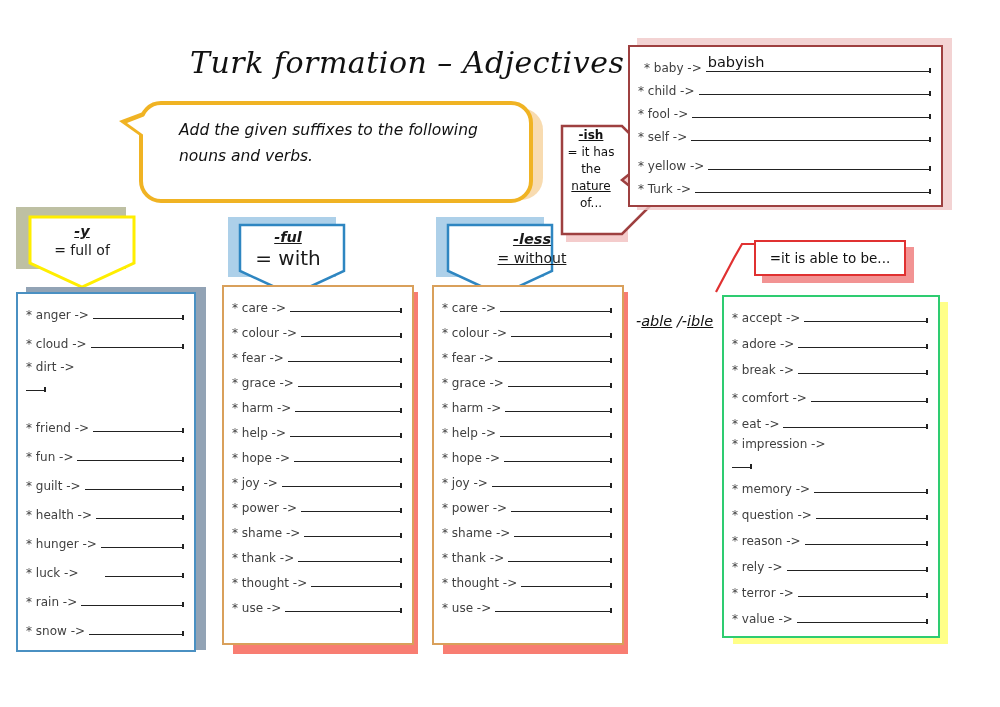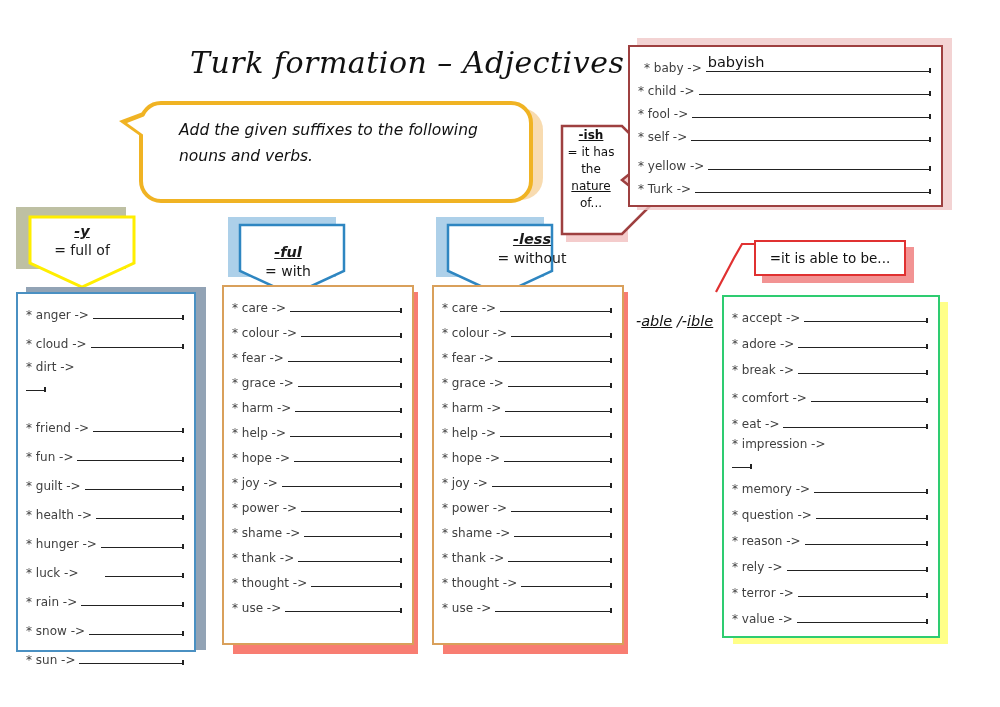--- a/index.html
+++ b/index.html
@@ -361,34 +361,30 @@
           <span class="answer"></span>
         </div>
         <div class="row" style="margin-bottom: 9px; justify-content: flex-end;">
           <span class="word">* rain -&gt;</span>
           <span class="answer"></span>
         </div>
         <div class="row" style="margin-bottom: 9px;">
           <span class="word">* snow -&gt;</span>
           <span class="answer"></span>
         </div>
-        <div class="row" style="margin-bottom: 9px;">
-          <span class="word">* sun -&gt;</span>
-          <span class="answer"></span>
-        </div>
       </div>
   </div>
 
   <div class="banner-shadow" style="left:228px; top:217px; width:108px; height:60px; background:#a9cde8; opacity:.95;"></div>
   <svg style="position:absolute; left:238px; top:223px; width:108px; height:74px;" viewBox="0 0 108 74">
     <path d="M2,2 L106,2 L106,48 L54,72 L2,48 Z" fill="#ffffff" stroke="#2e86c1" stroke-width="2.5"></path>
   </svg>
-  <div style="position:absolute; left:238px; top:242px; width:100px; text-align:center;">
+  <div style="position:absolute; left:238px; top:227px; width:100px; text-align:center;">
     <span style="font-size:14.5px; font-weight:700; font-style:italic; text-decoration:underline;">-ful</span><br>
-    <span style="font-size:14px;">= with</span>
+    <span style="font-size:20px;">= with</span>
   </div>
   <div class="box-shadow-layer" style="left:233px; top:292px; width:185px; height:362px; background:#f8766a; opacity:.95;"></div>
   <div class="listbox" style="left:222px; top:285px; width:192px; height:360px; border:2px solid #d9a05b;">
     <div>
         <div class="row" style="margin-bottom: 5px;">
           <span class="word">* care -&gt;</span>
           <span class="answer"></span>
         </div>
         <div class="row" style="margin-bottom: 5px;">
           <span class="word">* colour -&gt;</span>
@@ -440,21 +436,21 @@
         </div>
       </div>
   </div>
 
   <div class="banner-shadow" style="left:436px; top:217px; width:108px; height:60px; background:#a9cde8; opacity:.95;"></div>
   <svg style="position:absolute; left:446px; top:223px; width:108px; height:74px;" viewBox="0 0 108 74">
     <path d="M2,2 L106,2 L106,48 L54,72 L2,48 Z" fill="#ffffff" stroke="#2e86c1" stroke-width="2.5"></path>
   </svg>
   <div style="position:absolute; left:446px; top:229px; width:108px; text-align:center;padding-left:32px;">
     <span style="font-size:14.5px; font-weight:700; font-style:italic; text-decoration:underline;">-less</span><br>
-    <span style="font-size:14px;">= without</span>
+    <span style="font-size:14px;text-decoration:underline;">= without</span>
   </div>
   <div class="box-shadow-layer" style="left:443px; top:292px; width:185px; height:362px; background:#f8766a; opacity:.95;"></div>
   <div class="listbox" style="left:432px; top:285px; width:192px; height:360px; border:2px solid #d9a05b;">
     <div>
         <div class="row" style="margin-bottom: 5px;">
           <span class="word">* care -&gt;</span>
           <span class="answer"></span>
         </div>
         <div class="row" style="margin-bottom: 5px;">
           <span class="word">* colour -&gt;</span>

